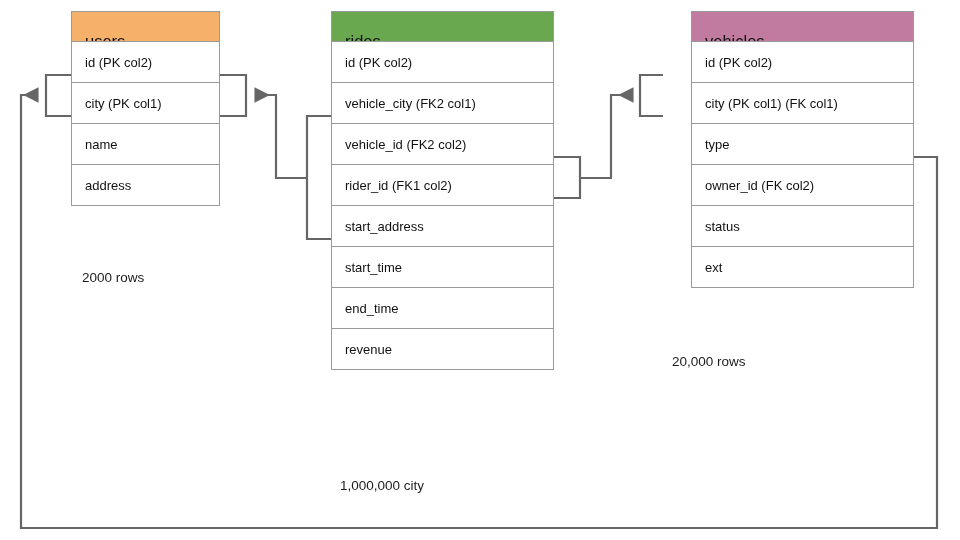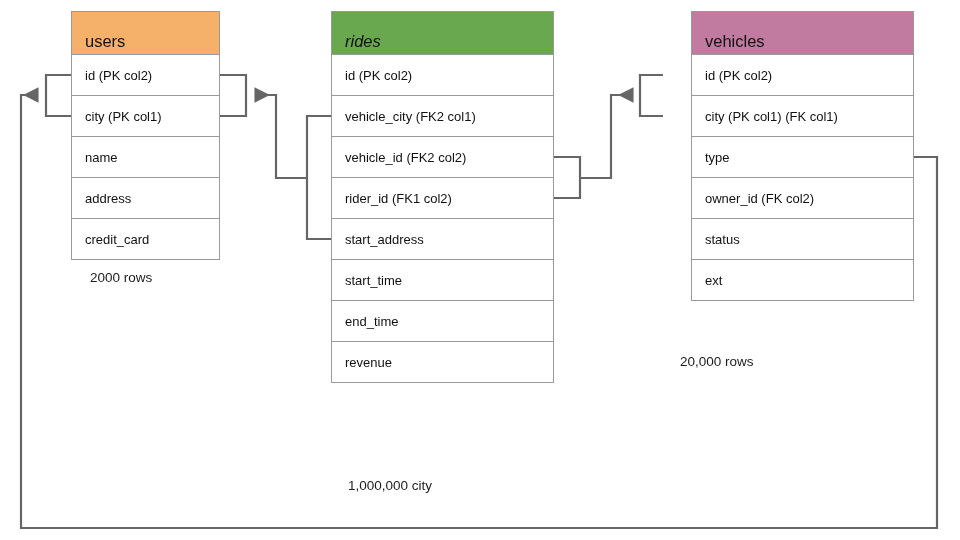--- a/index.html
+++ b/index.html
@@ -26,21 +26,21 @@
   }
 
   
   .table {
     position: absolute;
     background: #ffffff;
     border: 1px solid #9a9a9a;
     border-bottom: none;
   }
   .tbl-header {
-    height: 43px;
+    height: 30px;
     line-height: 43px;
     padding: 8px 0 0 13px;
     font-size: 16.5px;
     color: #111111;
     border-bottom: 1px solid #9a9a9a;
     white-space: nowrap;
     overflow: hidden;
   }
   .tbl-row {
     height: 41px;
@@ -51,21 +51,20 @@
     border-bottom: 1px solid #9a9a9a;
     white-space: nowrap;
     overflow: hidden;
     background: #ffffff;
   }
   .rows-caption {
     position: absolute;
     font-size: 13.5px;
     color: #1c1c1c;
     white-space: nowrap;
-    margin-left: 8px;
   }
 
   
   #tbl-users    { left: 71px;  top: 11px; width: 149px; }
   #cap-users    { left: 82px;  top: 270px; }
   #tbl-rides    { left: 331px; top: 11px; width: 223px; }
   #cap-rides    { left: 340px; top: 478px; }
   #tbl-vehicles { left: 663px; top: 11px; width: 223px; margin-left: 28px; }
   #cap-vehicles { left: 672px; top: 354px; }
 </style>
@@ -107,26 +106,25 @@
       <path d="M 911 157 L 937 157 L 937 528 L 21 528 L 21 95 L 37 95" marker-end="url(#arrow-left)"></path>
     </g>
   </svg>
 
   <div class="table" id="tbl-users">
     <div class="tbl-header" style="background:#f5b06a;">users</div>
     <div class="tbl-row">id (PK col2)</div>
     <div class="tbl-row">city (PK col1)</div>
     <div class="tbl-row">name</div>
     <div class="tbl-row">address</div>
-    <div class="tbl-row">credit_card</div>
   </div>
   <div class="rows-caption" id="cap-users">2000 rows</div>
 
   <div class="table" id="tbl-rides">
-    <div class="tbl-header" style="background:#6aa84f;font-style:italic;">rides</div>
+    <div class="tbl-header" style="background:#6aa84f;">rides</div>
     <div class="tbl-row">id (PK col2)</div>
     <div class="tbl-row">vehicle_city (FK2 col1)</div>
     <div class="tbl-row">vehicle_id (FK2 col2)</div>
     <div class="tbl-row">rider_id (FK1 col2)</div>
     <div class="tbl-row">start_address</div>
     <div class="tbl-row">start_time</div>
     <div class="tbl-row">end_time</div>
     <div class="tbl-row">revenue</div>
   </div>
   <div class="rows-caption" id="cap-rides">1,000,000 city</div>

